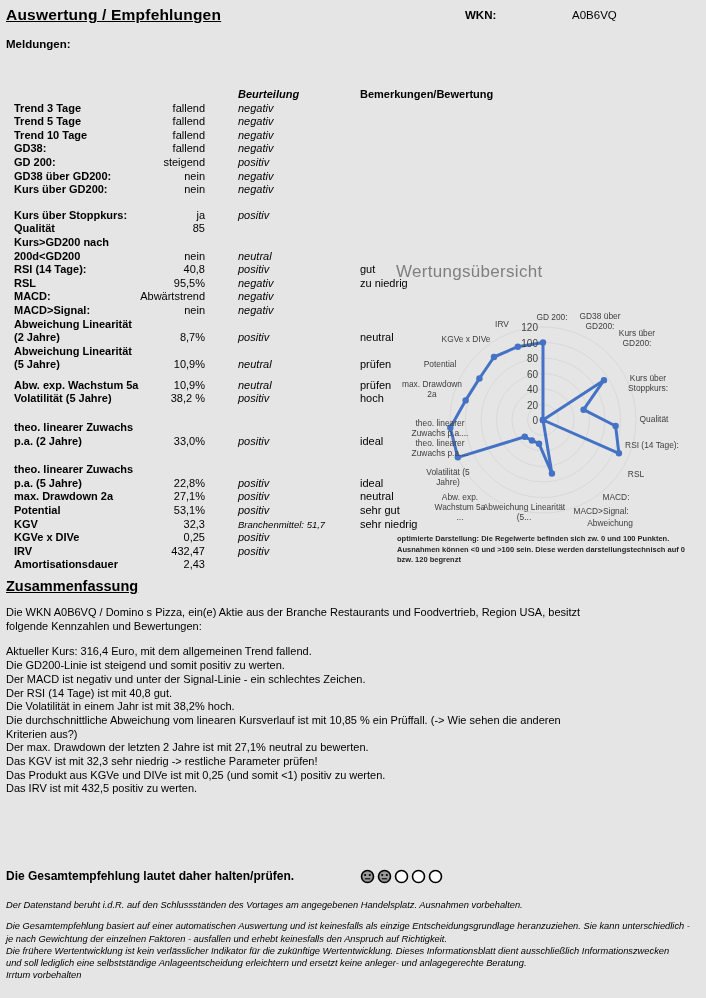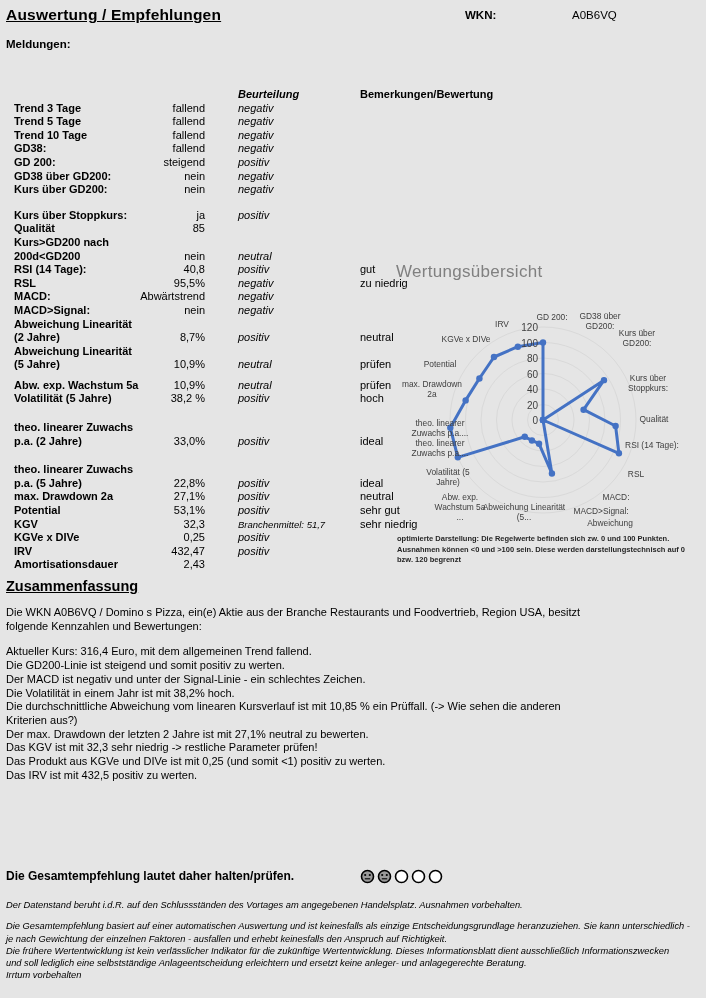--- a/index.html
+++ b/index.html
@@ -288,20 +288,21 @@
 
   <div id="summary">
     <div class="sum-heading">Zusammenfassung</div>
     <div id="summary-lines">
         <div class="sum-line">Die WKN A0B6VQ / Domino s Pizza, ein(e) Aktie aus der Branche Restaurants und Foodvertrieb, Region USA, besitzt</div>
         <div class="sum-line">folgende Kennzahlen und Bewertungen:</div>
         <div class="sum-gap"></div>
         <div class="sum-line">Aktueller Kurs: 316,4 Euro, mit dem allgemeinen Trend fallend.</div>
         <div class="sum-line">Die GD200-Linie ist steigend und somit positiv zu werten.</div>
         <div class="sum-line">Der MACD ist negativ und unter der Signal-Linie - ein schlechtes Zeichen.</div>
+        <div class="sum-line">Der RSI (14 Tage) ist mit 40,8 gut.</div>
         <div class="sum-line">Die Volatilität in einem Jahr ist mit 38,2% hoch.</div>
         <div class="sum-line">Die durchschnittliche Abweichung vom linearen Kursverlauf ist mit 10,85 % ein Prüffall. (-&gt; Wie sehen die anderen</div>
         <div class="sum-line">Kriterien aus?)</div>
         <div class="sum-line">Der max. Drawdown der letzten 2 Jahre ist mit  27,1% neutral zu bewerten.</div>
         <div class="sum-line">Das KGV ist mit 32,3 sehr niedrig -&gt; restliche Parameter prüfen!</div>
         <div class="sum-line">Das Produkt aus KGVe und DIVe ist mit 0,25 (und somit &lt;1) positiv zu werten.</div>
         <div class="sum-line">Das IRV ist mit 432,5 positiv zu werten.</div>
       </div>
   </div>
 

